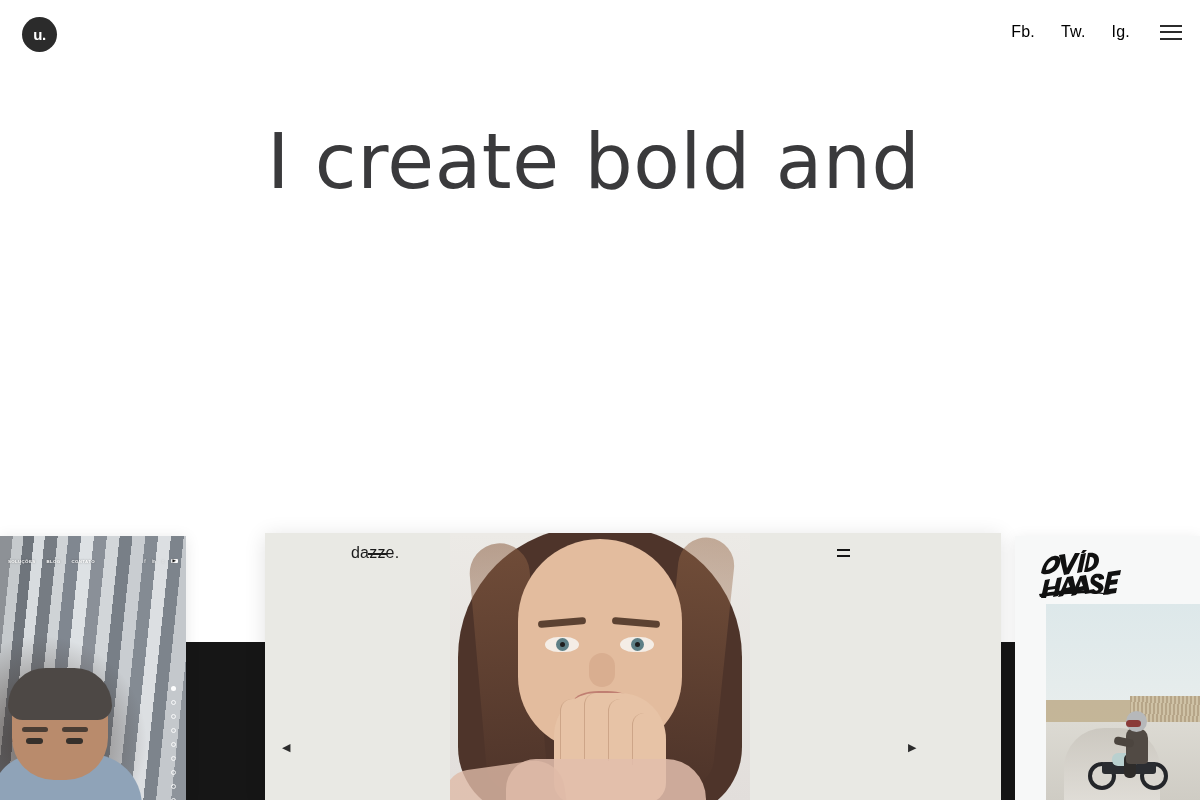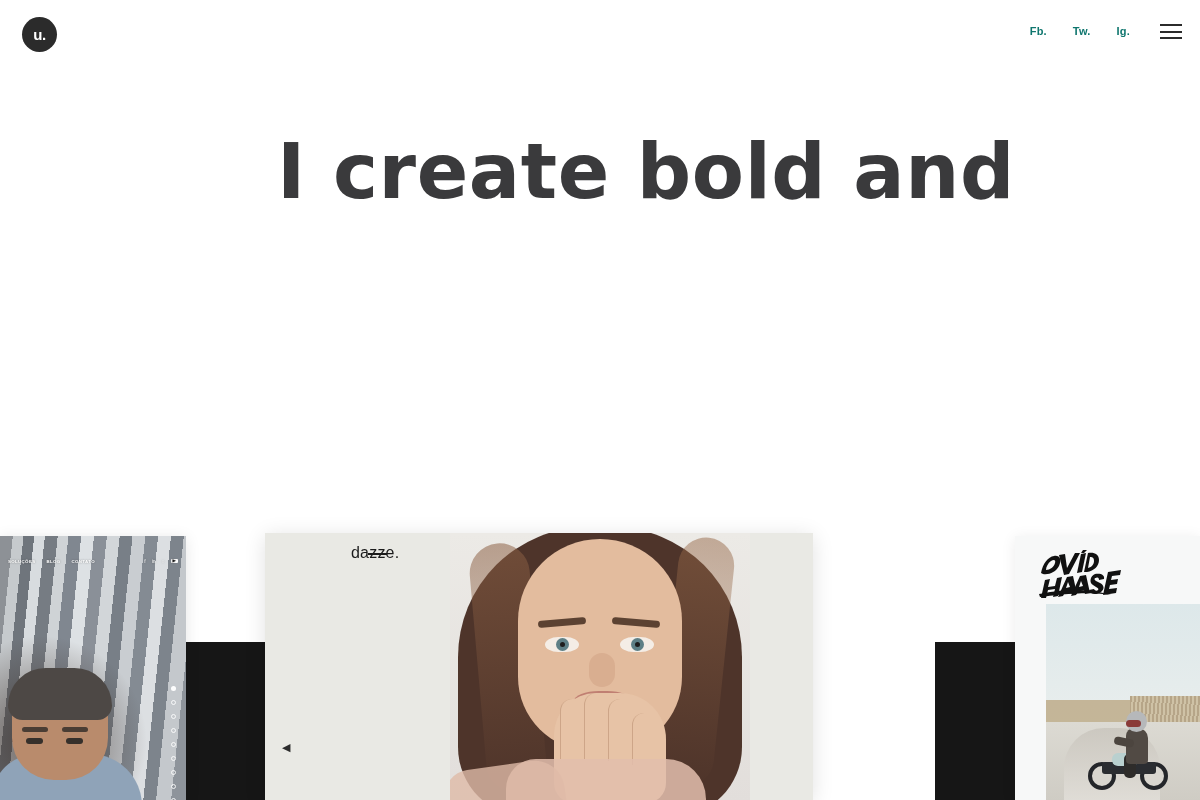--- a/index.html
+++ b/index.html
@@ -52,23 +52,23 @@
   }
   .nav-right {
     position: absolute;
     right: 18px;
     top: 24px;
     display: flex;
     align-items: center;
     gap: 26px;
   }
   .nav-link {
-    font-size: 11px;
-    font-weight: 700;
-    color: #0f766e;
+    font-size: 16px;
+    font-weight: 400;
+    color: #000000;
     letter-spacing: 0.2px;
     text-decoration: none;
     line-height: 1;
   }
   .burger {
     width: 22px;
     height: 15px;
     display: flex;
     flex-direction: column;
     justify-content: space-between;
@@ -85,23 +85,23 @@
   
   .hero {
     position: absolute;
     left: 0;
     top: 112px;
     width: 1200px;
     padding-left: 263px;
     box-sizing: border-box;
   }
   .hero-heading {
-    margin: 14px;
+    margin: 4px;
     font-family: "DejaVu Sans", sans-serif;
-    font-weight: 700;
+    font-weight: 400;
     font-size: 76px;
     line-height: 92px;
     letter-spacing: 0.6px;
     color: #3a3a3c;
     white-space: nowrap;
   }
   .hero-line { display: block; }
   .hero-line.accent { color: #e8282f; }
 
   
@@ -261,21 +261,21 @@
   }
   .left-dots span.on {
     background: rgba(255,255,255,0.95);
   }
 
   
   .card-center {
     position: absolute;
     left: 265px;
     top: 13px;
-    width: 548px;
+    width: 736px;
     height: 267px;
     background: #e9e9e4;
     overflow: hidden;
     box-shadow: 0 3px 20px rgba(0,0,0,0.12);
   }
   .cc-brand {
     position: absolute;
     left: 86px;
     top: 11px;
     font-size: 16px;

